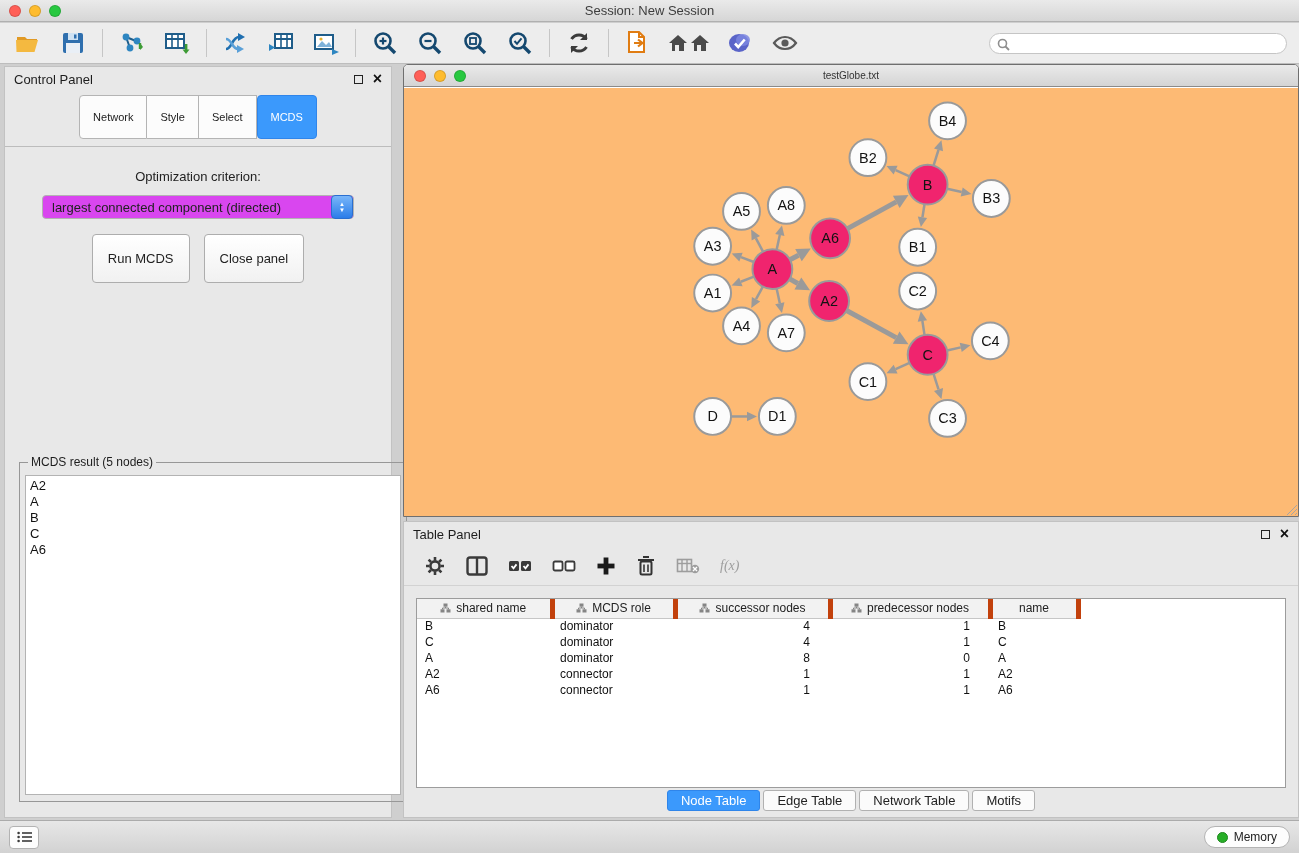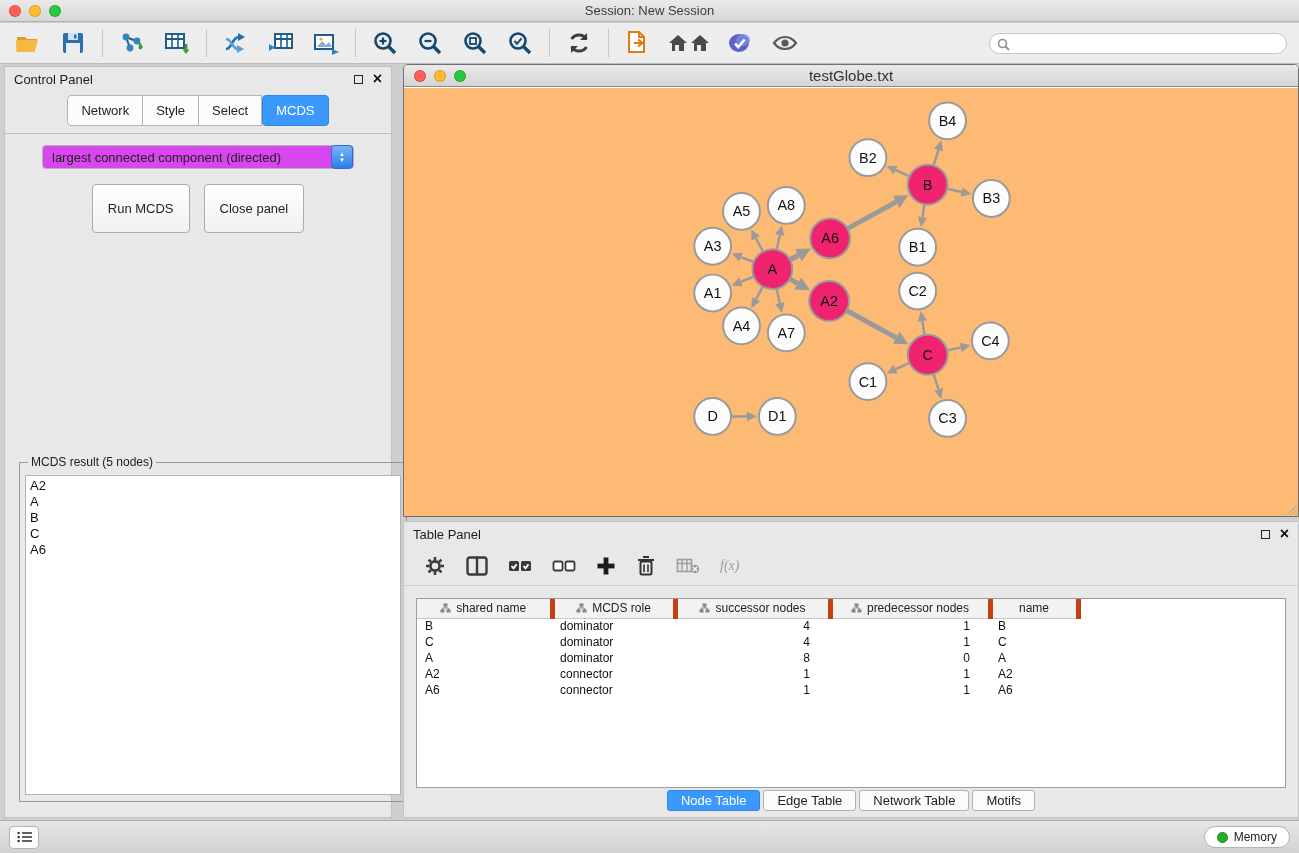--- a/index.html
+++ b/index.html
@@ -25,21 +25,21 @@
   .search-ic { position:absolute; left:8px; top:4px; }
 
   
   .control-panel { position:absolute; left:4px; top:66px; width:388px; height:752px; background:#e8e8e8;
     border:1px solid #c2c2c2; }
   .panel-header { height:24px; display:flex; align-items:center; padding:0 9px; font-size:13px; color:#1d1d1d; }
   .panel-btns { margin-left:auto; display:flex; gap:10px; align-items:center; }
   .float-btn { width:9px; height:9px; border:1.5px solid #222; background:transparent; }
   .close-btn { font-size:16px; font-weight:bold; color:#111; line-height:10px; cursor:default; }
   .cp-tabbar { display:flex; justify-content:center; padding:4px 0 7px; border-bottom:1px solid #bcbcbc; }
-  .cp-tab { font-size:13px; padding:7px 13px; background:#fcfcfc; border:1px solid #b4b4b4; border-left:none; color:#222; }
+  .cp-tab { font-size:11px; padding:15px 13px; background:#fcfcfc; border:1px solid #b4b4b4; border-left:none; color:#222; }
   .cp-tab:first-child { border-left:1px solid #b4b4b4; border-radius:4px 0 0 4px; }
   .cp-tab.selected { background:#3b99fc; color:#fff; border:1px solid #2f85ea; border-radius:4px; }
   .opt-label { text-align:center; font-size:13px; margin-top:22px; }
   .dropdown { margin:11px auto 0; width:312px; height:24px; background:#d946ef; border:1px solid #b3b3b3;
     border-radius:4px; display:flex; align-items:center; font-size:13px; padding-left:9px; position:relative; }
   .dropdown-stepper { position:absolute; right:0; top:-1px; width:22px; height:24px; border-radius:4px;
     background:linear-gradient(#79b6f9,#2b7de9); color:#fff; display:flex; flex-direction:column;
     align-items:center; justify-content:center; font-size:6px; line-height:6px; border:1px solid #2a6fd0; }
   .cp-buttons { display:flex; justify-content:center; gap:14px; margin-top:15px; }
   .cp-btn { font-size:13px; padding:16px 15px; background:linear-gradient(#ffffff,#f1f1f1);
@@ -49,21 +49,21 @@
   .result-fieldset legend { font-size:12px; padding:0 3px; margin-left:3px; color:#1c1c1c; }
   .result-list { width:100%; height:100%; background:#fff; border:1px solid #b3b3b3; font-size:13px;
     padding:2px 4px; overflow:auto; }
   .result-item { line-height:16px; color:#111; }
 
   
   .net-window { position:absolute; left:403px; top:64px; width:896px; height:453px;
     background:#fff; border:1px solid #6f6f6f; border-radius:5px 5px 0 0; }
   .net-titlebar { height:22px; background:linear-gradient(#eaeaea,#d4d4d4); border-bottom:1px solid #8a8a8a;
     border-radius:4px 4px 0 0; position:relative; display:flex; align-items:center; justify-content:center;
-    font-size:15px; color:#333; }
+    font-size:10px; color:#333; }
   .net-traffic { position:absolute; left:10px; top:5px; display:flex; gap:8px; }
   .net-canvas { position:absolute; left:0; top:23px; right:0; bottom:0; background:#fdba74; overflow:hidden; }
   svg.network { width:100%; height:100%; display:block; }
   .resize-grip { position:absolute; right:1px; bottom:1px; width:12px; height:12px; }
 
   
   .table-panel { position:absolute; left:403px; top:521px; width:896px; height:297px; background:#e8e8e8;
     border:1px solid #c2c2c2; }
   .tp-toolbar { height:40px; display:flex; align-items:center; gap:20px; padding:0 20px;
     border-bottom:1px solid #d2d2d2; }
@@ -252,20 +252,21 @@
       <div class="float-btn"></div>
       <div class="close-btn">×</div>
     </div>
   </div>
   <div class="cp-tabbar">
     <div class="cp-tab">Network</div>
     <div class="cp-tab">Style</div>
     <div class="cp-tab">Select</div>
     <div class="cp-tab selected">MCDS</div>
   </div>
+  <div class="opt-label">Optimization criterion:</div>
   <div class="dropdown">
     <span>largest connected component (directed)</span>
     <div class="dropdown-stepper">
       <span>▲</span>
         <span>▼</span>
     </div>
   </div>
   <div class="cp-buttons">
     <button class="cp-btn">Run MCDS</button>
     <button class="cp-btn">Close panel</button>

